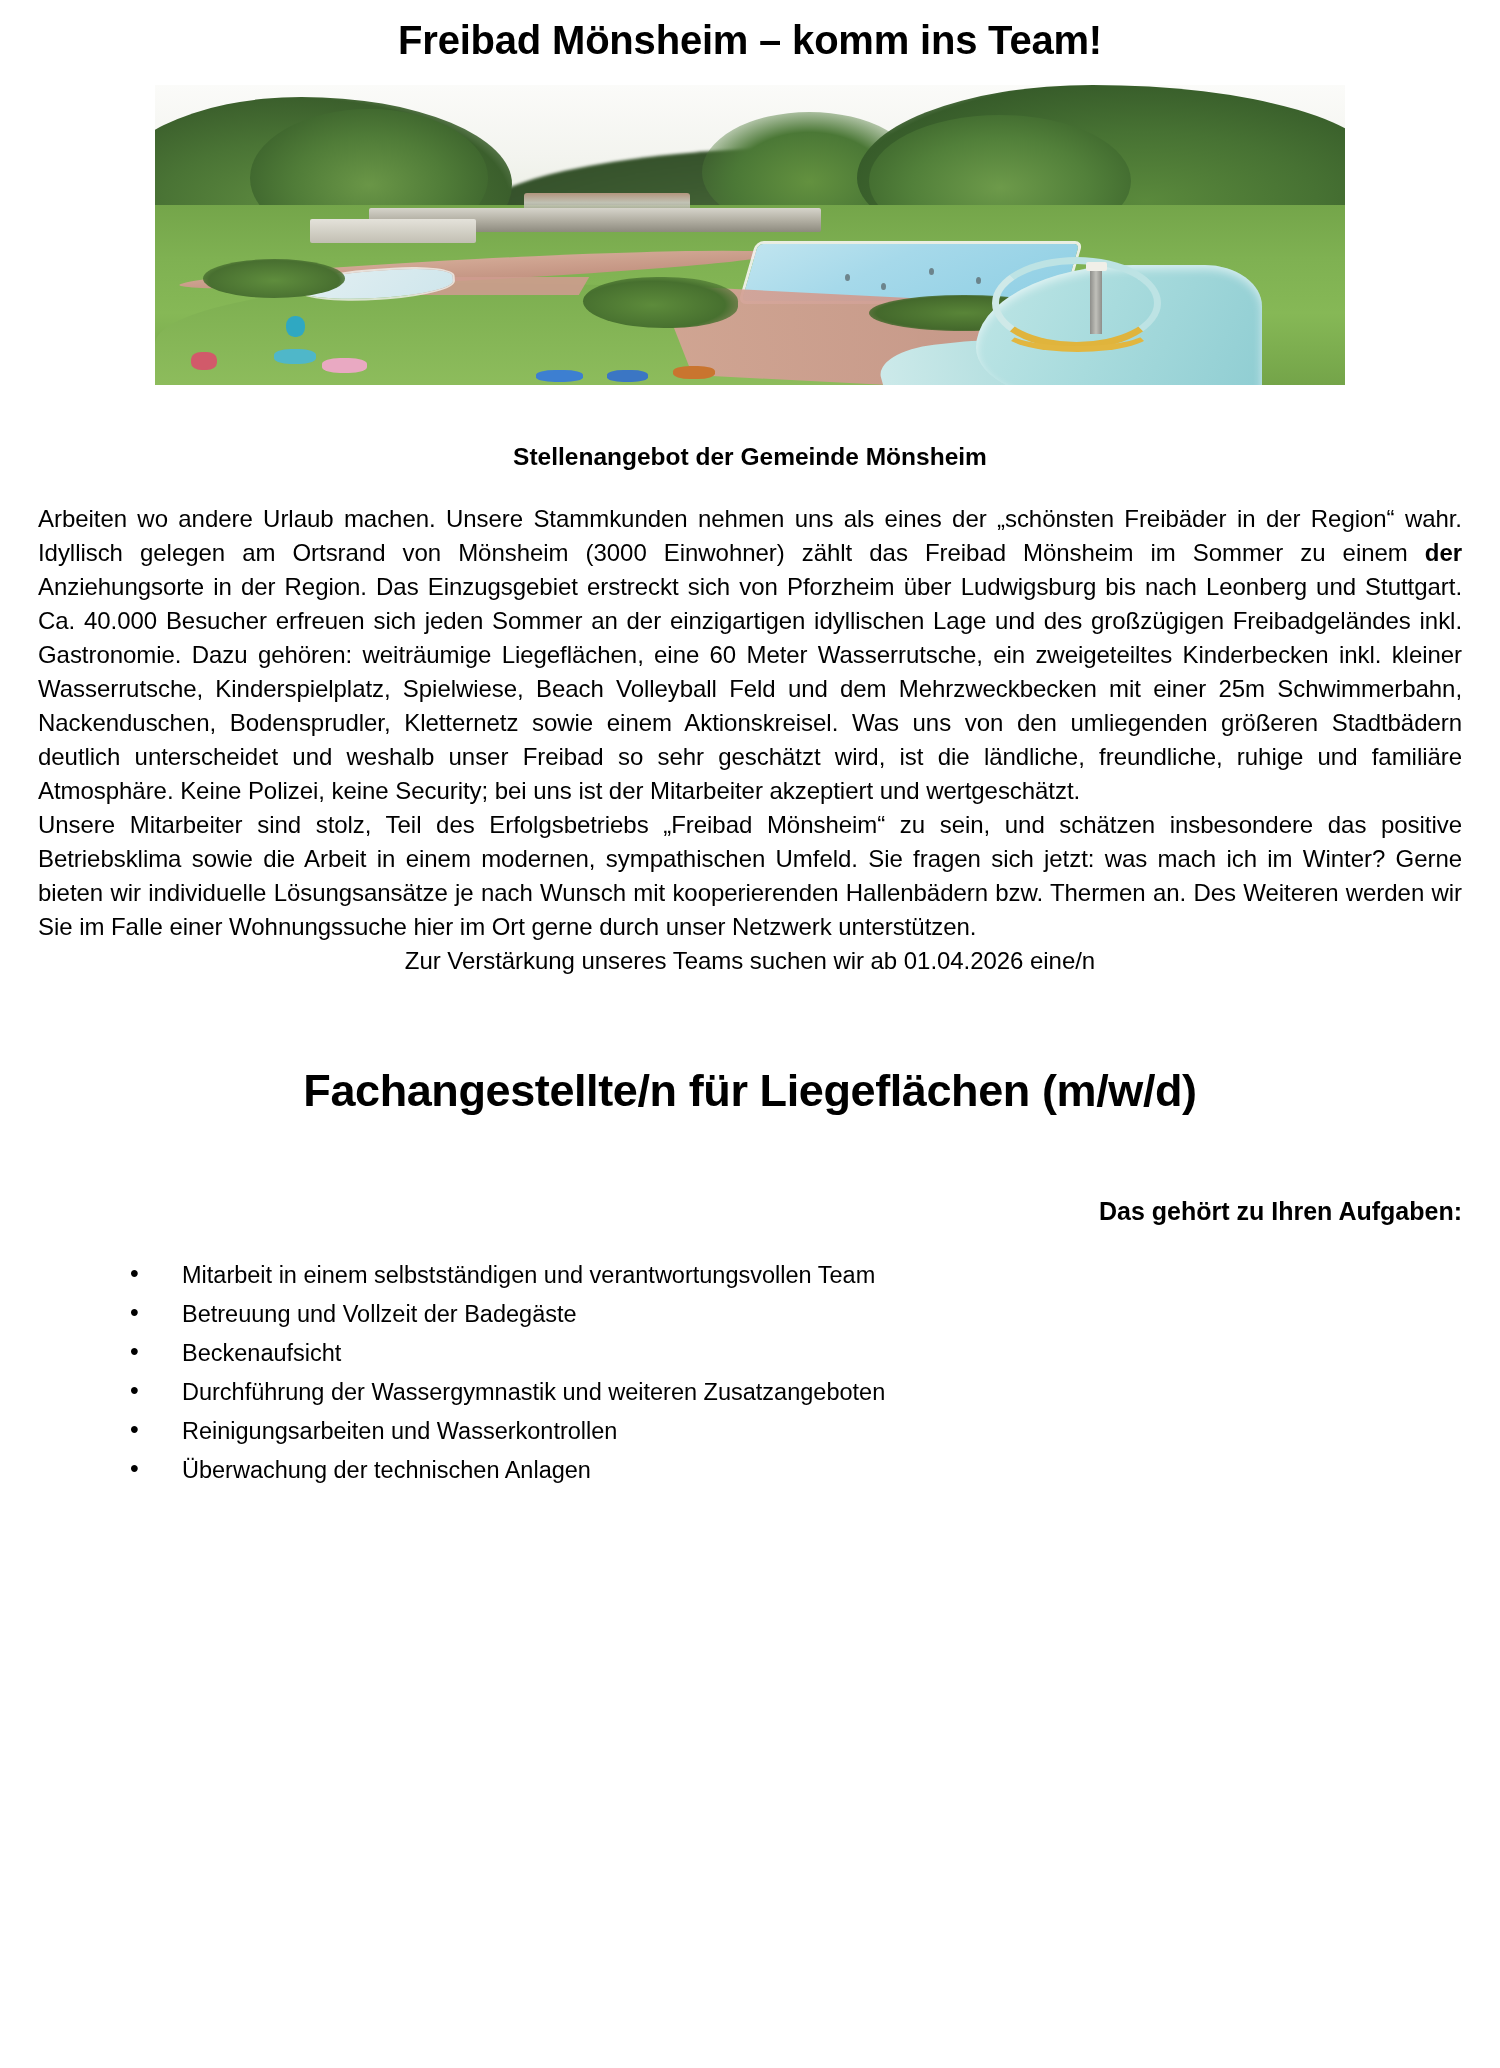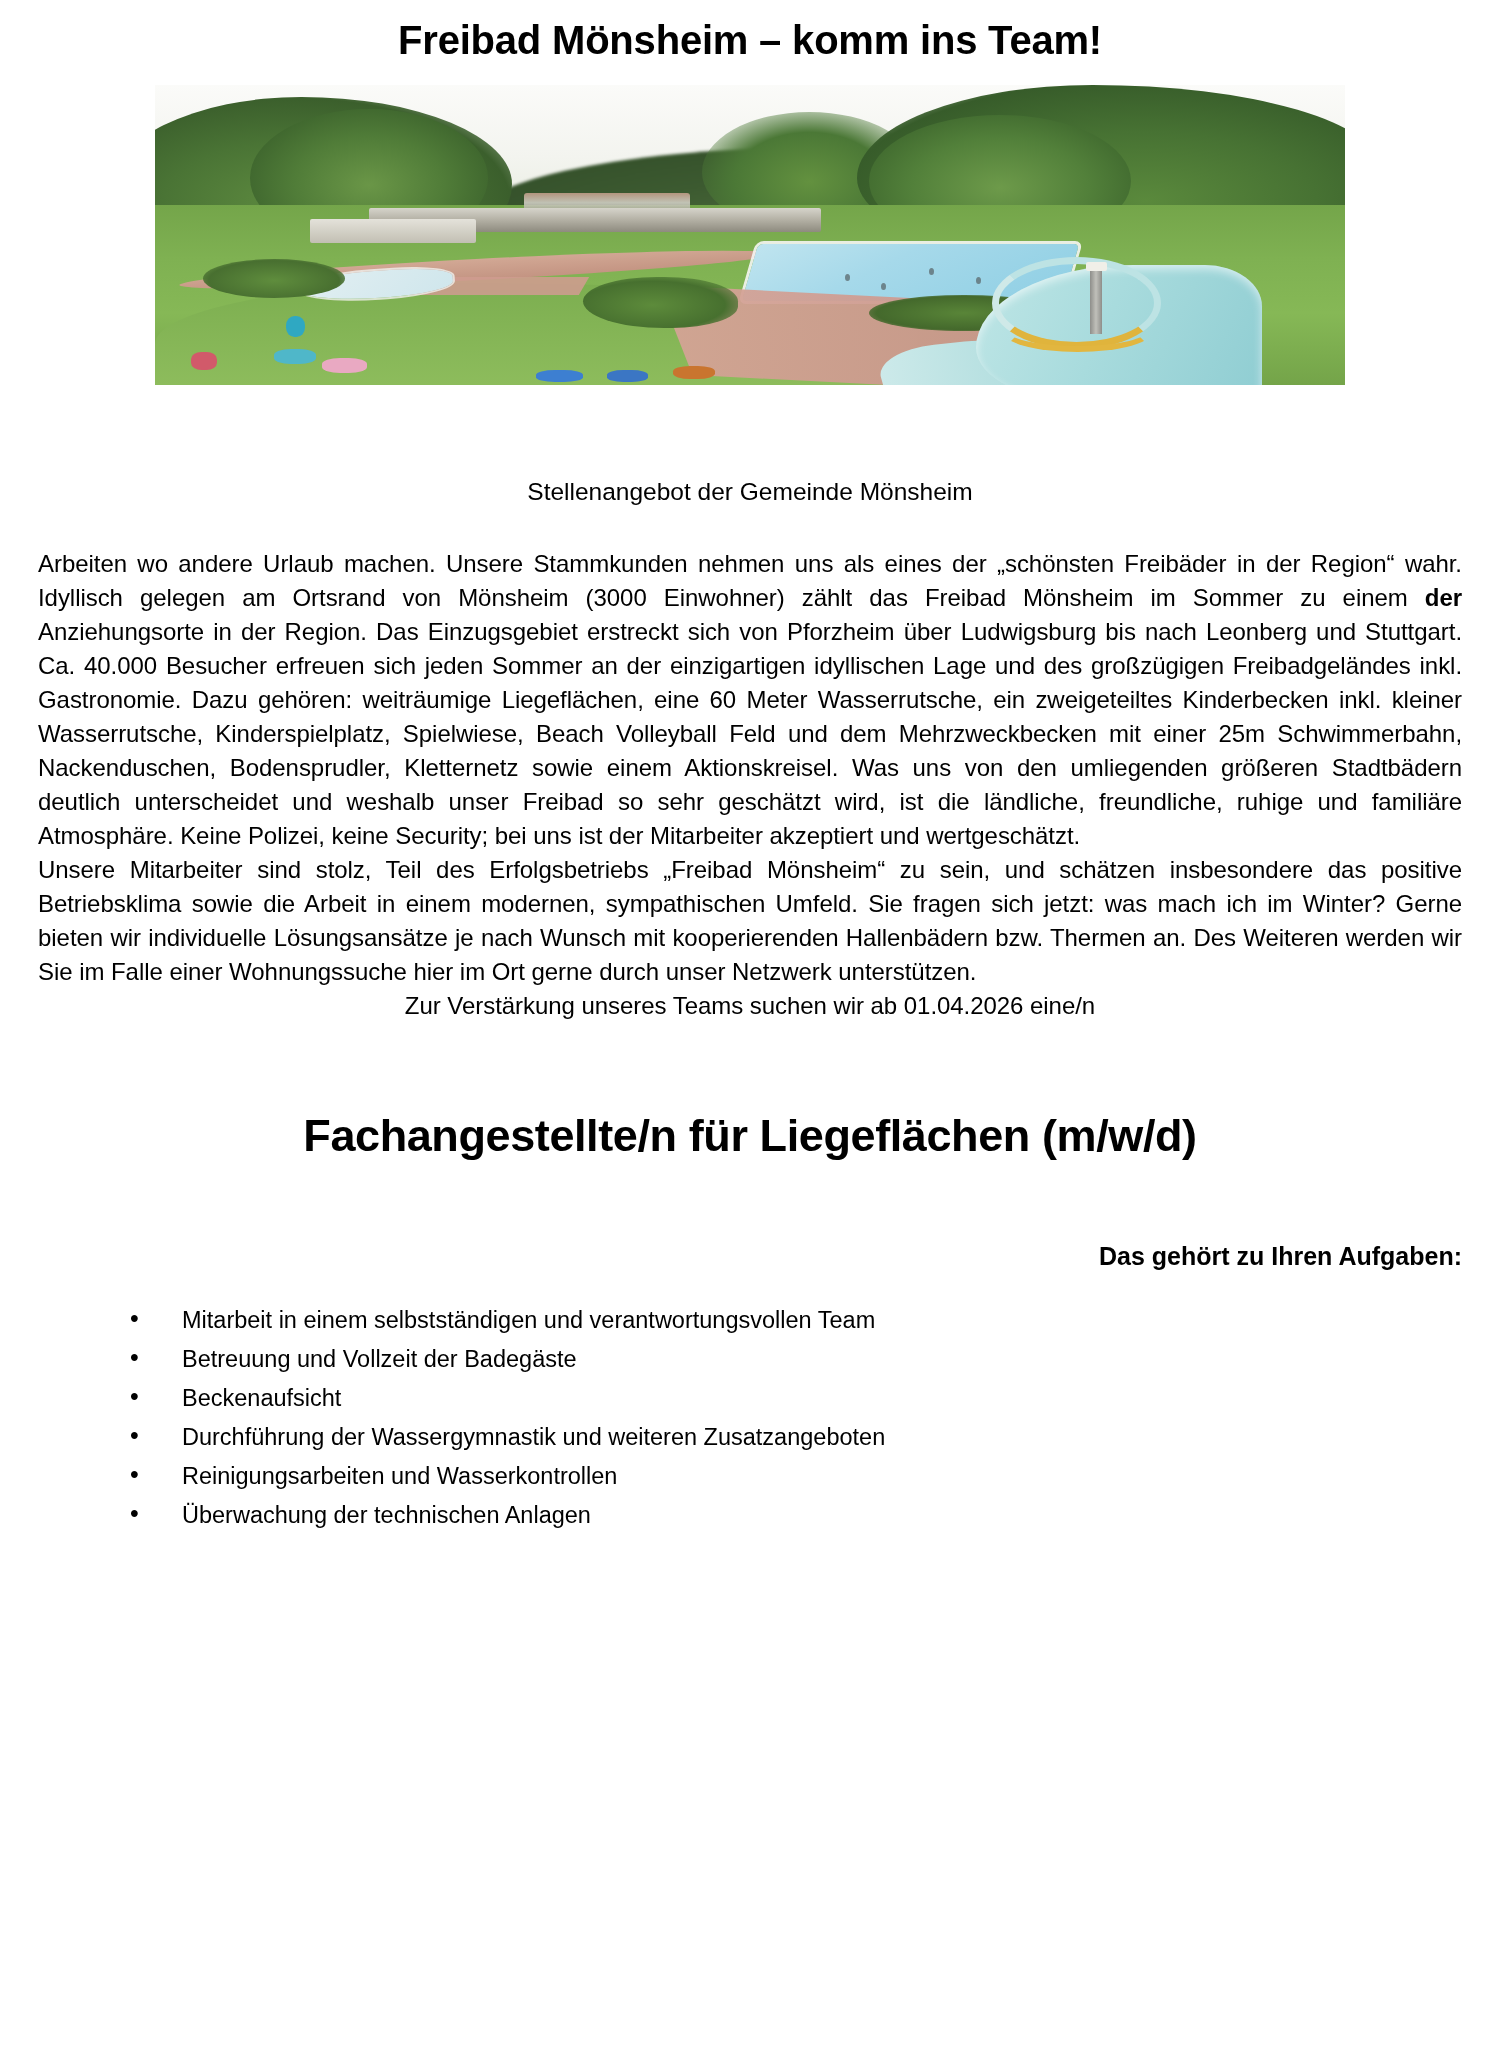--- a/index.html
+++ b/index.html
@@ -256,29 +256,29 @@
   }
   
   .ph-dot { position: absolute; border-radius: 40%; }
   
   .ph-sw { position: absolute; width: 5px; height: 7px; background: #5f6f74; border-radius: 50%; opacity: .8; }
 
   
   .section-sub {
     text-align: center;
     font-size: 24.5px;
-    font-weight: normal;
-    margin: 0;
-    padding-top: 92px;
+    font-weight: bold;
+    margin: 0;
+    padding-top: 57px;
     line-height: 1.2;
   }
 
   
   .body-block {
-    margin-top: 41px;
+    margin-top: 31px;
     font-size: 24px;
     line-height: 1.415;
     text-align: justify;
     text-justify: inter-word;
     letter-spacing: -0.05px;
   }
   .body-block p { margin: 0; }
   .body-block p.nojust { text-align: center; }
   .body-block b { font-weight: bold; }
 

